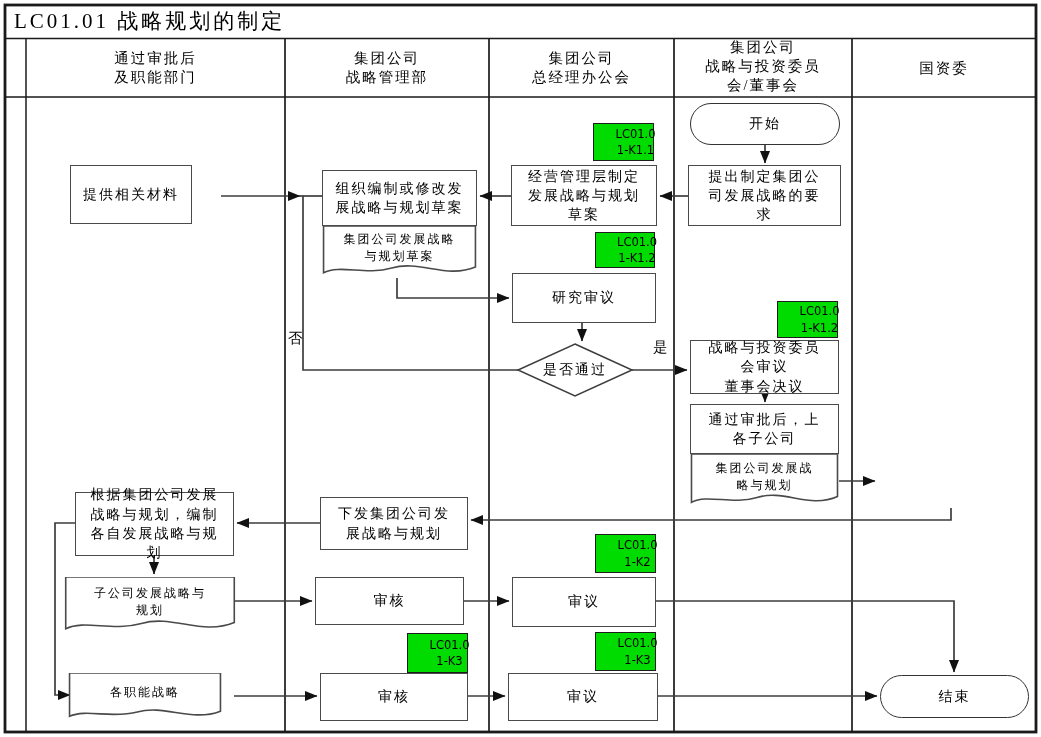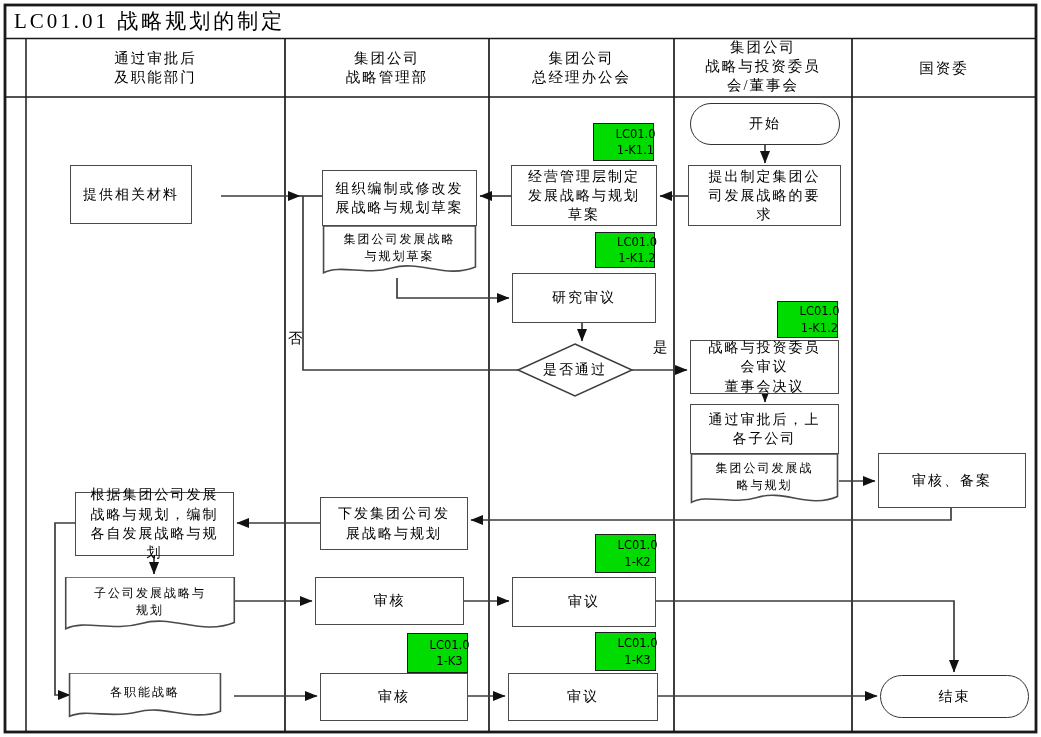--- a/index.html
+++ b/index.html
@@ -135,21 +135,20 @@
 各子公司</div>
 
   <div class="doc" style="left:690px;top:454px;width:149px;height:58px">
     <svg viewBox="0 0 100 60" preserveAspectRatio="none">
       <path d="M1,0 H99 V44 C80,57 63,36 45,45 C28,53 12,41 1,50 Z" fill="#fff" stroke="#4a4a4a" stroke-width="1.6" vector-effect="non-scaling-stroke"></path>
     </svg>
     <div class="doc-text">集团公司发展战
 略与规划</div>
   </div>
 
-  <div class="node" style="left:878px;top:453px;width:148px;height:55px">审核、备案</div>
   <div class="node" style="left:320px;top:497px;width:148px;height:53px">下发集团公司发
 展战略与规划</div>
   <div class="node" style="left:75px;top:492px;width:159px;height:64px">根据集团公司发展
 战略与规划，编制
 各自发展战略与规
 划</div>
 
   <div class="doc" style="left:64px;top:577px;width:172px;height:62px">
     <svg viewBox="0 0 100 60" preserveAspectRatio="none">
       <path d="M1,0 H99 V44 C80,57 63,36 45,45 C28,53 12,41 1,50 Z" fill="#fff" stroke="#4a4a4a" stroke-width="1.6" vector-effect="non-scaling-stroke"></path>

